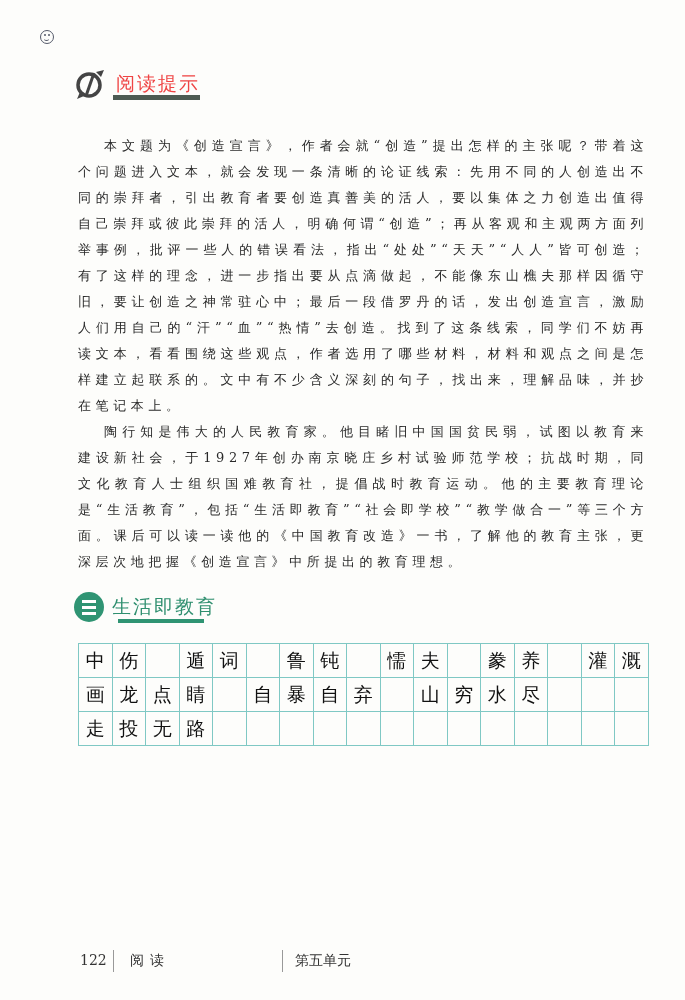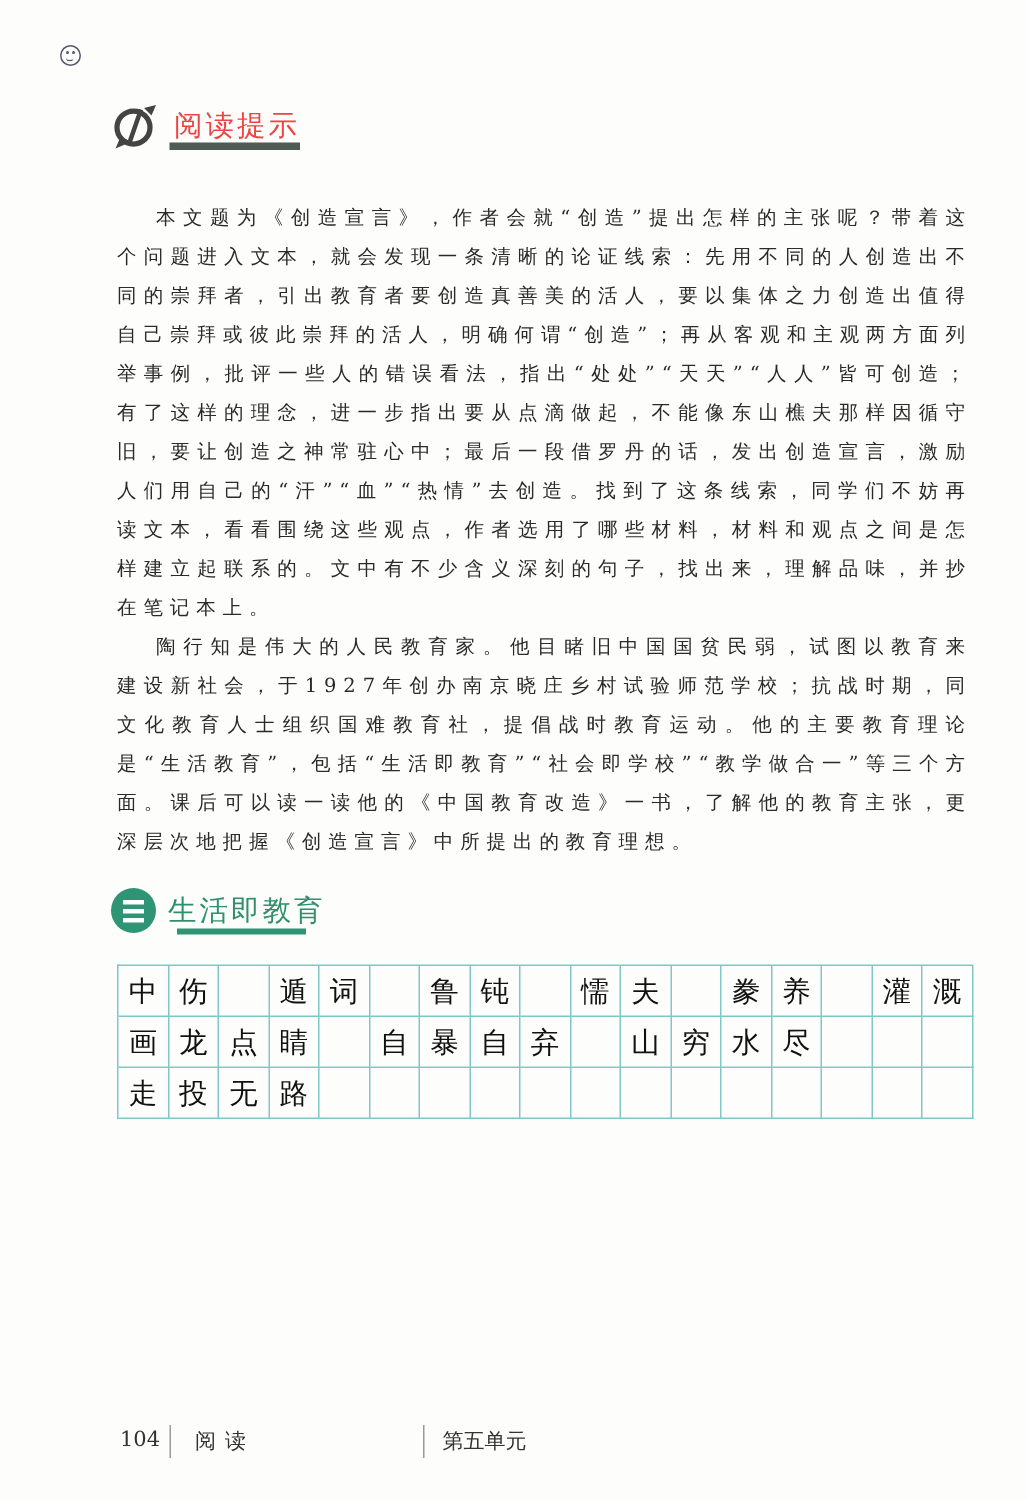--- a/index.html
+++ b/index.html
@@ -133,17 +133,17 @@
     <div class="cell"></div>
     <div class="cell"></div>
     <div class="cell"></div>
     <div class="cell"></div>
     <div class="cell"></div>
     <div class="cell"></div>
     <div class="cell"></div>
     <div class="cell"></div>
   </div>
 
-<div class="footer page-no">104</div>
+<div class="footer page-no">122</div>
 <div class="sep1"></div>
 <div class="footer foot-section">阅读</div>
 <div class="sep2"></div>
 <div class="footer foot-unit">第五单元</div>
 
 </body></html>

